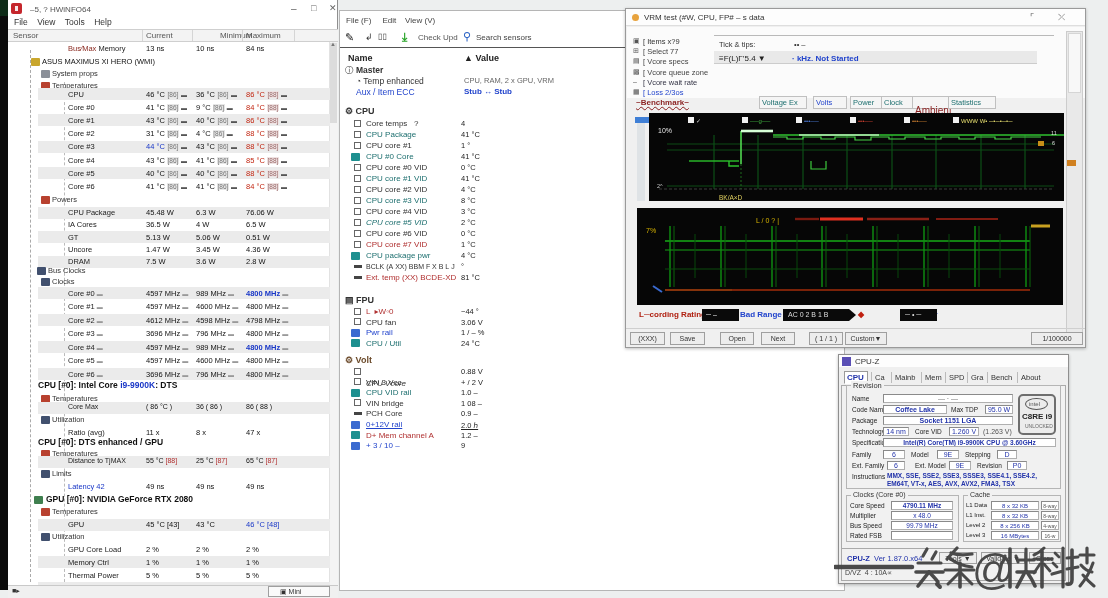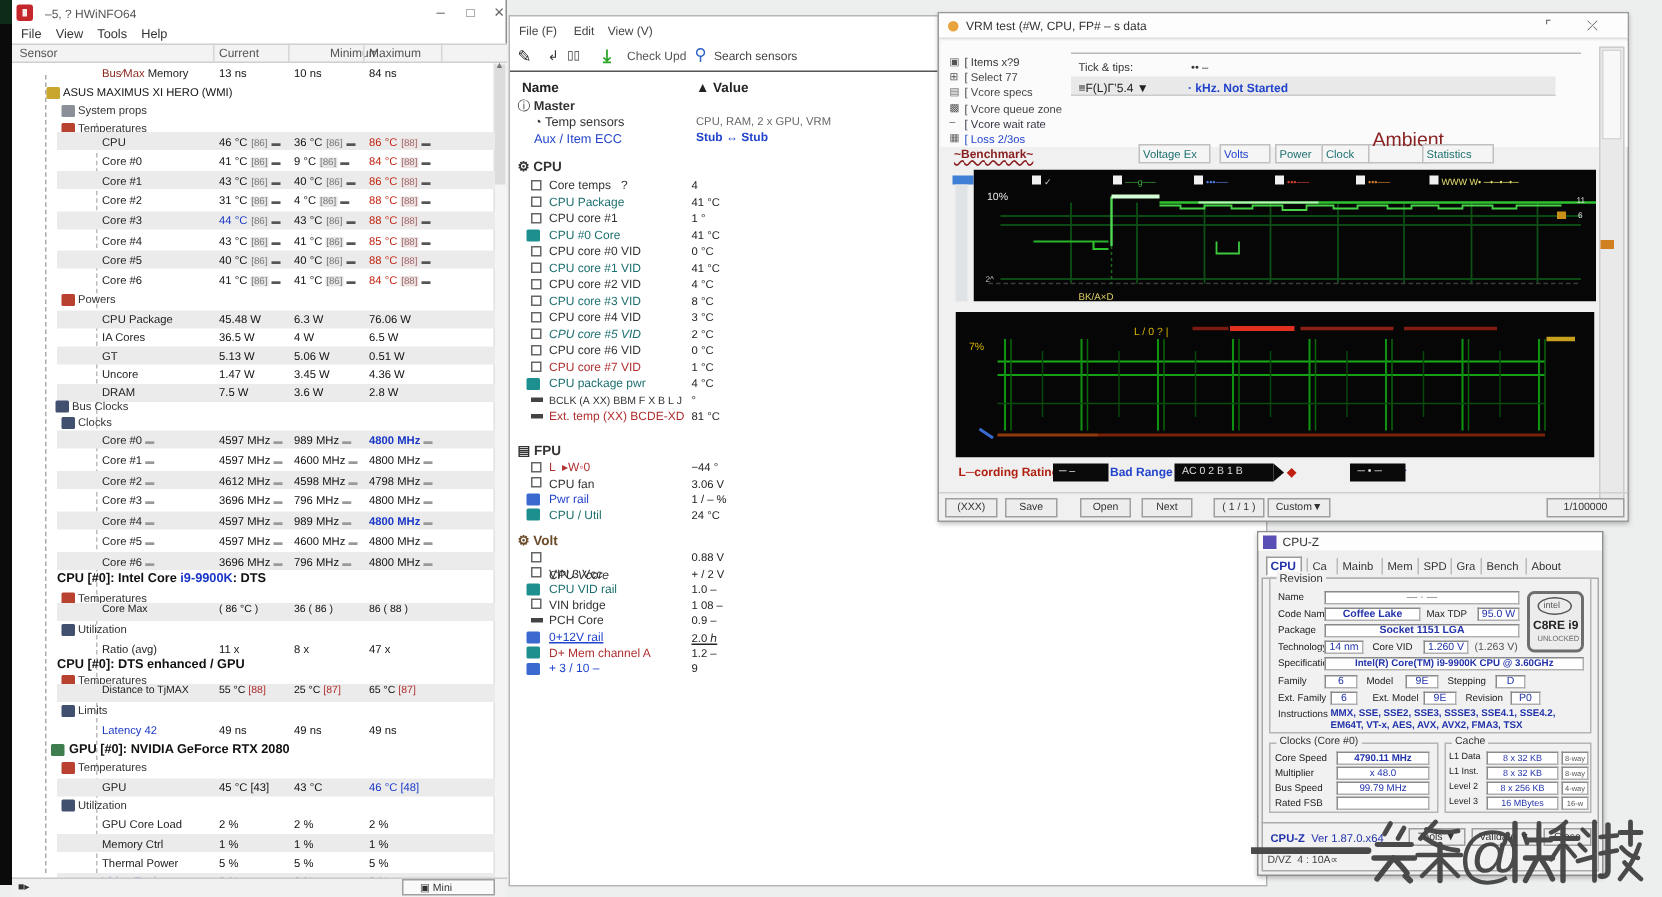--- a/index.html
+++ b/index.html
@@ -211,21 +211,21 @@
 <div class="t" style="left:25px;top:21px;font-size:9px;color:#333;">↲</div>
 <div class="t" style="left:38px;top:21px;font-size:8px;color:#333;">▯▯</div>
 <div class="t" style="left:62px;top:19px;font-size:12px;color:#2aa52a;font-weight:bold;">⤓</div>
 <div class="t" style="left:78px;top:22px;font-size:8px;color:#555;">Check Upd</div>
 <div class="t" style="left:123px;top:19px;font-size:11px;color:#2a62c5;">⚲</div>
 <div class="t" style="left:136px;top:22px;font-size:8px;color:#444;">Search sensors</div>
 <div class="ab" style="left:0px;top:36px;width:504px;height:1px;background:#555;"></div>
 <div class="t" style="left:8px;top:42px;font-size:9px;font-weight:bold;color:#222;">Name</div>
 <div class="t" style="left:124px;top:42px;font-size:9px;font-weight:bold;color:#222;">▲&nbsp;Value</div>
 <div class="t" style="left:5px;top:54px;font-size:8.5px;color:#333;">ⓘ <b>Master</b></div>
-<div class="t" style="left:16px;top:65px;font-size:8.5px;color:#333;">◔ Temp sensors</div>
+<div class="t" style="left:16px;top:65px;font-size:8.5px;color:#333;">◔ Temp enhanced</div>
 <div class="t" style="left:124px;top:65px;font-size:7.5px;color:#666;">CPU, RAM, 2 x GPU, VRM</div>
 <div class="t" style="left:16px;top:76px;font-size:8.5px;color:#2244cc;">Aux / Item ECC</div>
 <div class="t" style="left:124px;top:76px;font-size:8px;color:#2244cc;font-weight:bold;">Stub ↔ Stub</div>
 <div class="t" style="left:5px;top:95px;font-size:9px;color:#333;"><b>⚙ CPU</b></div>
 <div class="cb" style="left:14px;top:108.5px;border-color:#666;"></div>
 <div class="t" style="left:26px;top:108.0px;font-size:8px;color:#333;">Core temps &nbsp;&nbsp;?</div>
 <div class="t" style="left:121px;top:108.0px;font-size:7.5px;color:#222;">4</div>
 <div class="cb" style="left:14px;top:119.5px;border-color:#666;"></div>
 <div class="t" style="left:26px;top:119.0px;font-size:8px;color:#1d6f6f;">CPU Package</div>
 <div class="t" style="left:121px;top:119.0px;font-size:7.5px;color:#222;">41 °C</div>
@@ -336,21 +336,21 @@
 <div class="t" style="left:10px;top:89px;font-size:8px;color:#8a1f1f;font-weight:bold;text-decoration:underline wavy;">~Benchmark~</div>
 <div class="ab" style="left:133px;top:87px;width:48px;height:13px;background:#f5f5f5;border:1px solid #c0c0c0;"></div>
 <div class="t" style="left:136px;top:89px;font-size:7.5px;color:#1d6f6f;">Voltage Ex</div>
 <div class="ab" style="left:187px;top:87px;width:34px;height:13px;background:#f5f5f5;border:1px solid #c0c0c0;"></div>
 <div class="t" style="left:190px;top:89px;font-size:7.5px;color:#2244cc;">Volts</div>
 <div class="ab" style="left:224px;top:87px;width:32px;height:13px;background:#f5f5f5;border:1px solid #c0c0c0;"></div>
 <div class="t" style="left:227px;top:89px;font-size:7.5px;color:#1d6f6f;">Power</div>
 <div class="ab" style="left:255px;top:87px;width:34px;height:13px;background:#f5f5f5;border:1px solid #c0c0c0;"></div>
 <div class="t" style="left:258px;top:89px;font-size:7.5px;color:#1d6f6f;">Clock</div>
 <div class="ab" style="left:286px;top:87px;width:40px;height:13px;background:#f5f5f5;border:1px solid #c0c0c0;"></div>
-<div class="t" style="left:289px;top:76px;font-size:13px;color:#8a1f1f;">Ambient</div>
+<div class="t" style="left:289px;top:96px;font-size:10px;color:#8a1f1f;">Ambient</div>
 <div class="ab" style="left:322px;top:87px;width:48px;height:13px;background:#f5f5f5;border:1px solid #c0c0c0;"></div>
 <div class="t" style="left:325px;top:89px;font-size:7.5px;color:#1d6f6f;">Statistics</div>
 <div class="ab" style="left:440px;top:22px;width:17px;height:308px;background:#e9e9e9;border:1px solid #cccccc;"></div>
 <div class="ab" style="left:442px;top:24px;width:13px;height:60px;background:#f8f8f8;border:1px solid #d5d5d5;"></div>
 <div class="ab" style="left:9px;top:108px;width:14px;height:6px;background:#3f7fd6;"></div>
 <div class="ab" style="left:11px;top:114px;width:8px;height:78px;background:#dfe3e6;"></div>
 <svg class="ab" style="left:23px;top:104px;" width="415" height="88" viewBox="0 0 415 88">
 <rect x="0" y="0" width="415" height="88" fill="#060606"></rect>
 <line x1="18" y1="31" x2="405" y2="31" stroke="#0c4a14" stroke-width="1.2"></line>
 <line x1="18" y1="37" x2="405" y2="37" stroke="#0c4a14" stroke-width="1.2"></line>

